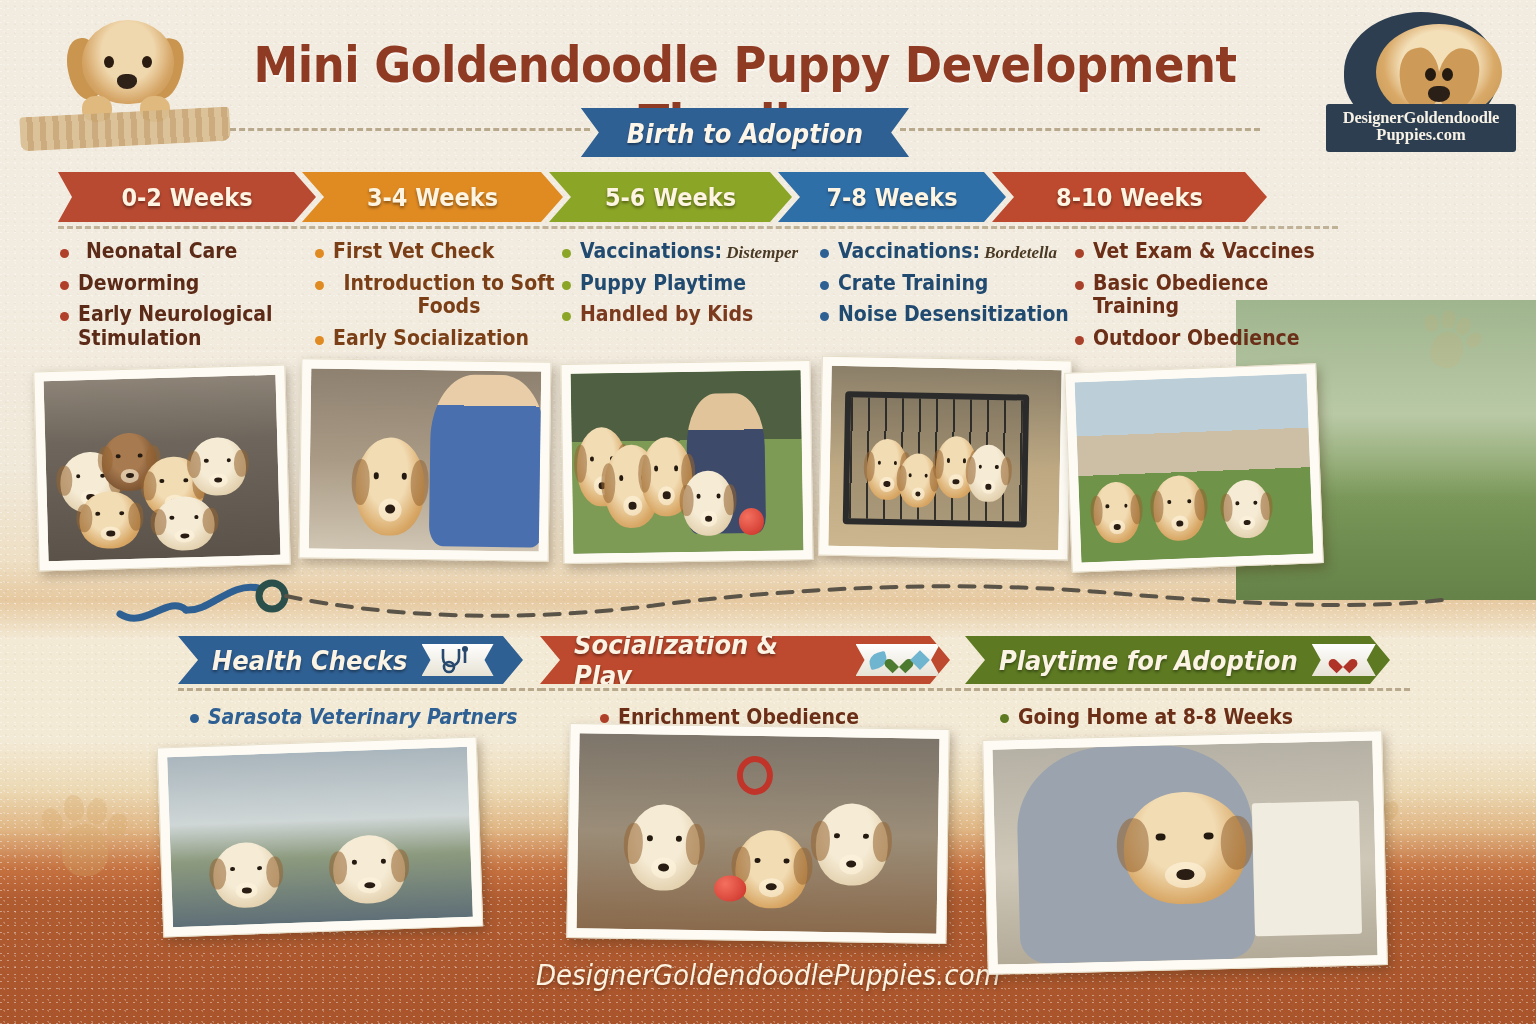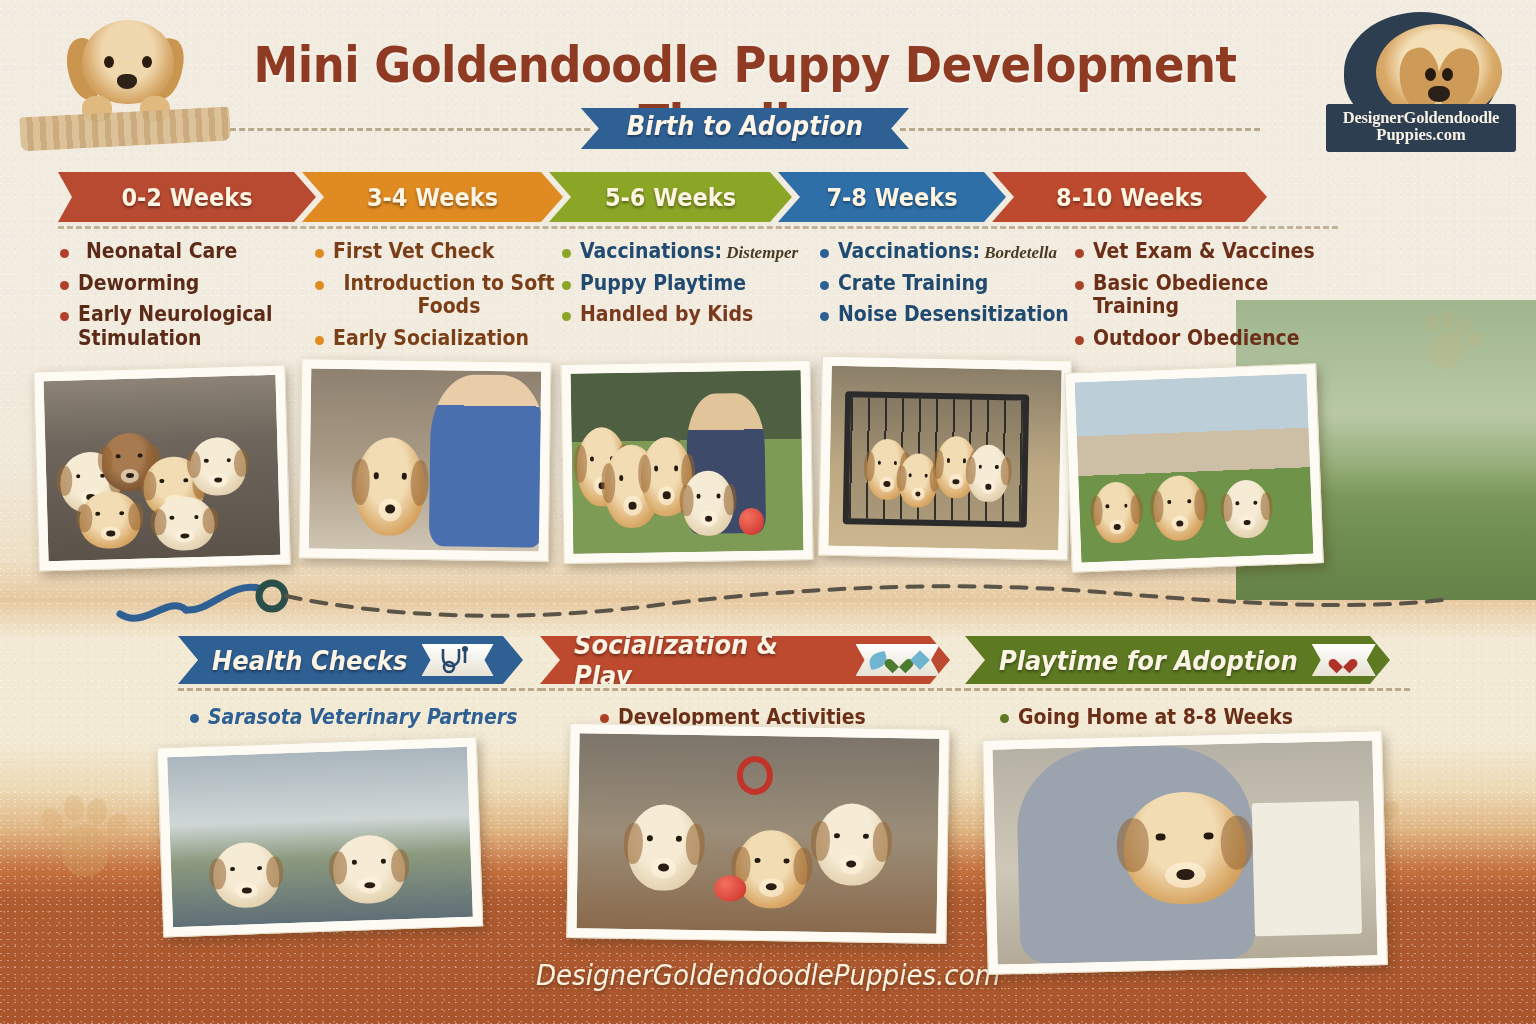--- a/index.html
+++ b/index.html
@@ -71,21 +71,21 @@
   #dash-l { left: 0; width: 360px; }
   #dash-r { right: 0; width: 360px; }
   #subtitle {
     position: absolute; left: 50%; transform: translateX(-50%);
     top: 0;
     background: #2f6094;
     color: #fdf6e8;
     font-family: "DejaVu Sans Condensed", "Liberation Sans Narrow", "Liberation Sans", sans-serif;
     font-weight: bold; font-style: italic;
     font-size: 27px;
-    padding: 2px 46px 8px 46px;
+    padding: 10px 46px 8px 46px;
     clip-path: polygon(0 0, 100% 0, calc(100% - 18px) 50%, 100% 100%, 0 100%, 18px 50%);
     text-shadow: 0 2px 2px rgba(0,0,0,.35);
   }
 
   
   #logo {
     position: absolute; right: 20px; top: 12px;
     width: 190px; height: 160px;
   }
   #logo-disc {
@@ -489,21 +489,21 @@
         <span>Socialization &amp; Play</span>
         <span class="tag">
           <span class="bird" style="background:#6fb5cf"></span>
           <span class="heart h0" style="--c: #4c7a2e; background: transparent;"></span>
           <span class="diamond" style="background:#6fb5cf"></span>
         </span>
       </div>
       <div class="ribbon-under" style="left: 540px; top: 688px; width: 430px;"></div>
       <div class="bot-bullet" style="left: 600px; top: 705px;">
         <span class="dot" style="background: rgb(176, 64, 42);"></span>
-        <span class="bot-text" style="color: rgb(107, 47, 24);">Development Activities</span>
+        <span class="bot-text" style="color: rgb(107, 47, 24);">Enrichment Obedience</span>
       </div>
       <div class="ribbon" style="left: 965px; top: 636px; width: 425px; background: rgb(93, 122, 34);">
         <span>Playtime for Adoption</span>
         <span class="tag">
           <span class="heart h1" style="--c: #b03328; background: transparent;"></span>
         </span>
       </div>
       <div class="ribbon-under" style="left: 965px; top: 688px; width: 445px;"></div>
       <div class="bot-bullet" style="left: 1000px; top: 705px;">
         <span class="dot" style="background: rgb(93, 122, 34);"></span>

